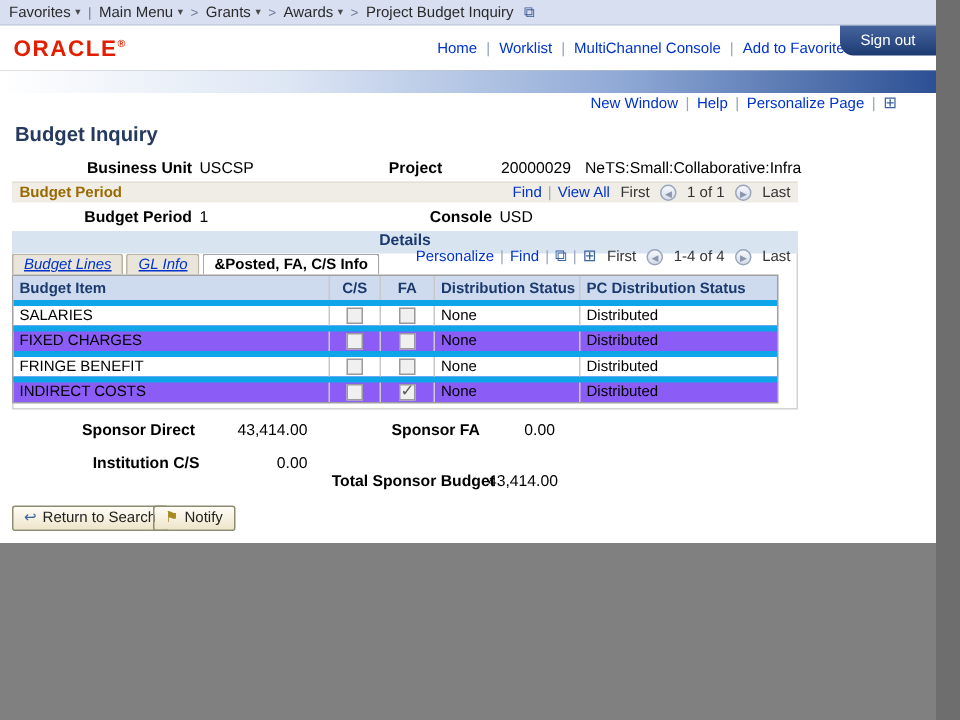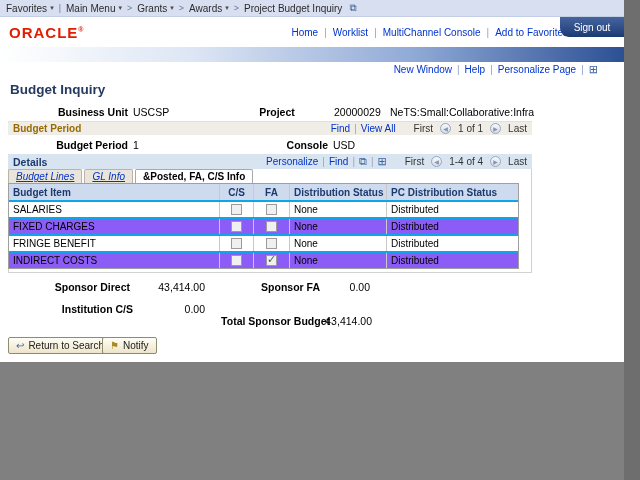--- a/index.html
+++ b/index.html
@@ -46,45 +46,45 @@
   .f-pr-d { top:44px; left:390px; }
   .f-bp-l { top:77px; left:38px;  width:90px; }
   .f-bp-v { top:77px; left:133px; }
   .f-cu-l { top:77px; left:238px; width:90px; }
   .f-cu-v { top:77px; left:333px; }
 
   
   .bar { position:absolute; left:8px; width:524px; display:flex; align-items:center; padding:0 5px; font-size:10px; }
   .bp-bar { top:59px; height:14px; background:#efede6; border-top:1px solid #e3e0d6; }
   .bp-title { color:#9a6a00; font-weight:bold; }
-  .dt-bar { top:92px; height:15px; background:#d9e4f1; }
+  .dt-bar { top:92px; height:15px; background:#d9e4f1;flex-direction:column; }
   .dt-title { color:#1c3a6e; font-weight:bold; font-size:10.5px; }
   .bar-right { margin-left:auto; display:flex; align-items:center; gap:4px; }
   .blink { color:#0033cc; text-decoration:none; }
   .bsep { color:#98a6bf; }
-  .pager { display:flex; align-items:flex-start; gap:7px; color:#333; margin-left:14px; }
+  .pager { display:flex; align-items:flex-start; gap:7px; color:#333; margin-left:3px; }
   .pfl { color:#333; }
   .pbtn { width:11px; height:11px; border:1px solid #9aa6bd; border-radius:50%;
           background:linear-gradient(180deg,#f6f8fb,#d6dde9); color:#8a96ad; font-size:6px;
           display:inline-flex; align-items:center; justify-content:center; }
 
   .details-box { position:absolute; left:8px; top:92px; width:524px; height:119px; border:1px solid #d2d2d2; background:#ffffff; }
 
   
   .tabs { position:absolute; left:8px; top:107px; height:14px; display:flex; align-items:flex-end; }
   .tab { height:14px; padding:0 7px; background:#e9e5da; border:1px solid #b9b4a5; border-bottom:none;
          border-radius:2px 2px 0 0; margin-right:2px; font-size:10px; display:flex; align-items:center; }
   .tab .tlnk { color:#0033cc; text-decoration:underline;font-style:italic; }
   .tab.active { background:#ffffff; border-color:#a8a8a8; }
   .tab.active .tact { color:#000; font-weight:bold; }
 
   
   .tbl { position:absolute; left:8px; top:121px; width:511px; border:1px solid #9f9f9f; background:#ffffff; }
   .trow { display:flex; height:17px; align-items:center; }
-  .trow + .trow { border-top:2px solid #0ea5e9; }
+  .trow + .trow { border-top:4px solid #0ea5e9; }
   .thead { height:16px; background:#cedbee; font-weight:bold; color:#1c3a6e; }
   .c { height:100%; display:flex; align-items:center; padding:0 4px; font-size:10px; overflow:hidden; white-space:nowrap; }
   .c + .c { border-left:1px solid #c9c9c9; }
   .ci { width:210px; }
   .cc { width:34px; justify-content:center; }
   .cf { width:36px; justify-content:center; }
   .cd { width:97px; }
   .cp { flex:1; }
   .alt { background:#8b5cf6;align-items:center; }
   .checkbox { width:11px; height:11px; border:1px solid #9b9b9b; background:#f0f0f0; position:relative; display:inline-block; }

